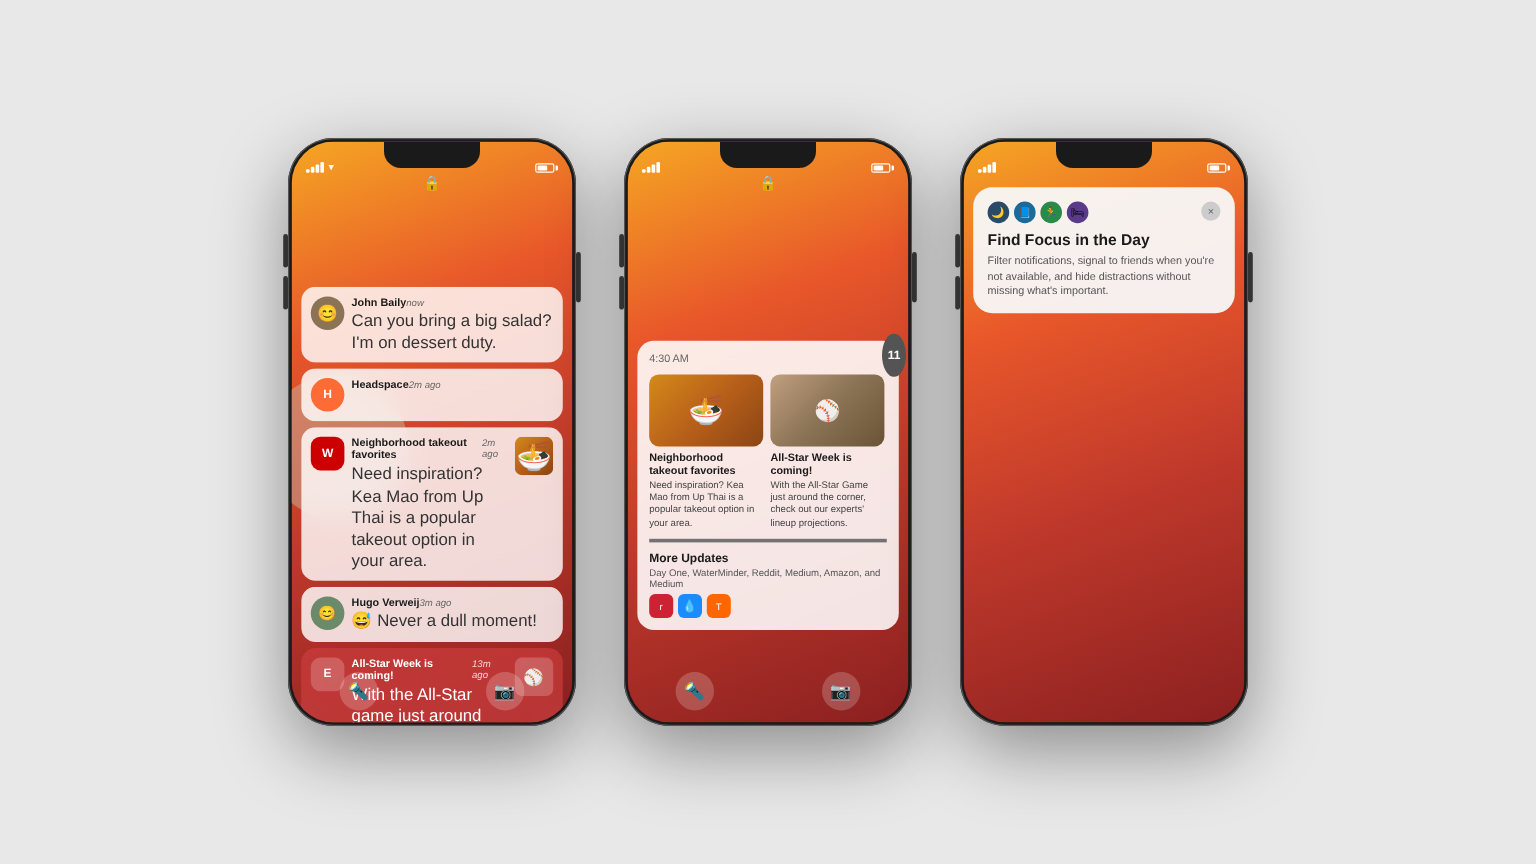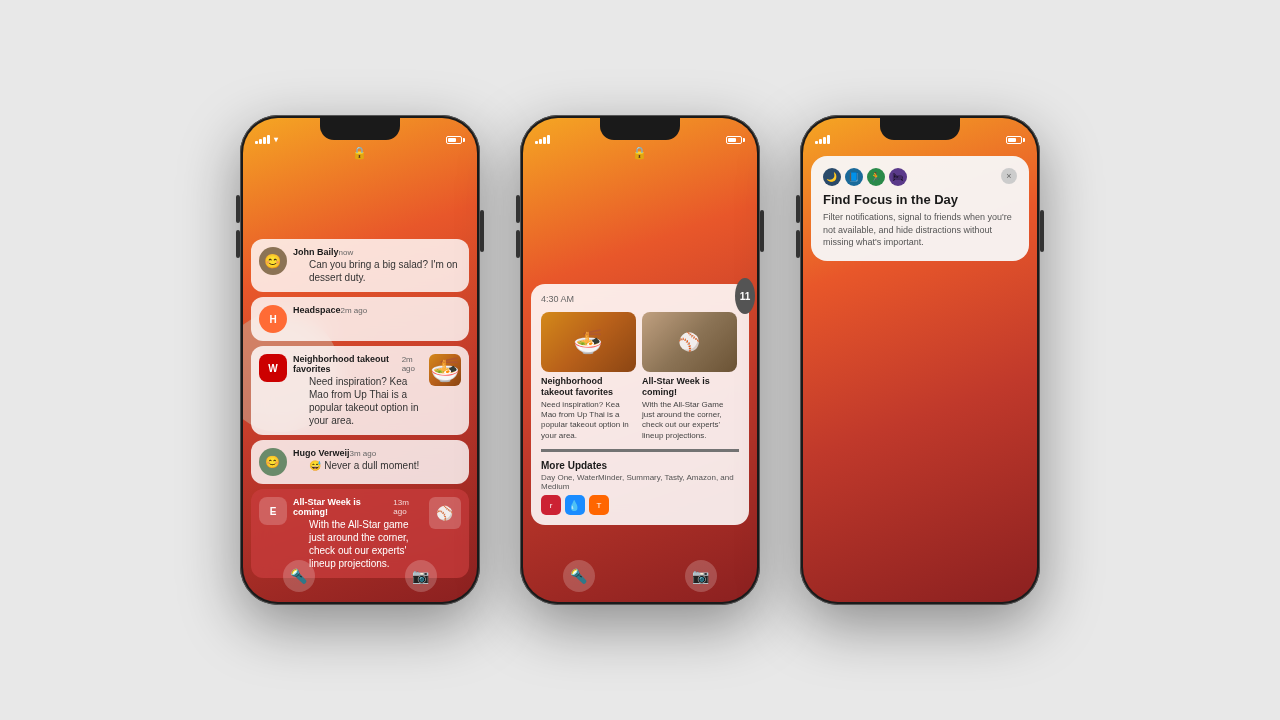--- a/index.html
+++ b/index.html
@@ -170,27 +170,27 @@
       align-items: center;
     }
     .notif-app {
       font-size: 9px;
       font-weight: 700;
       color: #1a1a1a;
     }
     .notif-time {
       font-size: 8px;
       color: #666;
+      font-style: italic;
     }
     .notif-text {
-      font-size: 10px;
+      font-size: 14px;
       color: #333;
       margin-top: 1px;
       line-height: 1.3;
-      margin-left: 16px;
     }
     .notif-card.red-accent .notif-app,
     .notif-card.red-accent .notif-text {
       color: white;
     }
     .notif-card.red-accent .notif-time {
       color: rgba(255,255,255,0.8);
     }
     .notif-thumb {
       width: 32px;
@@ -674,21 +674,21 @@
         <div>
           <div class="summary-img baseball-img">⚾</div>
           <div style="margin-top:4px;width:95px">
             <div class="summary-item-title">All-Star Week is coming!</div>
             <div class="summary-item-text">With the All-Star Game just around the corner, check out our experts' lineup projections.</div>
           </div>
         </div>
       </div>
       <div class="summary-more">
         <div class="summary-more-title">More Updates</div>
-        <div class="summary-more-text">Day One, WaterMinder, Summary, Tasty, Amazon, and Medium</div>
+        <div class="summary-more-text">Day One, WaterMinder, Reddit, Medium, Amazon, and Medium</div>
         <div class="summary-more-icons">
           <div class="app-icon-sm" style="background:#cc2233">
               <span style="color:white;font-size:8px">r</span>
             </div>
           <div class="app-icon-sm" style="background:#1a8cff">
               <span style="font-size:10px">💧</span>
             </div>
           <div class="app-icon-sm" style="background:#ff6600">
               <span style="color:white;font-size:8px">T</span>
             </div>

